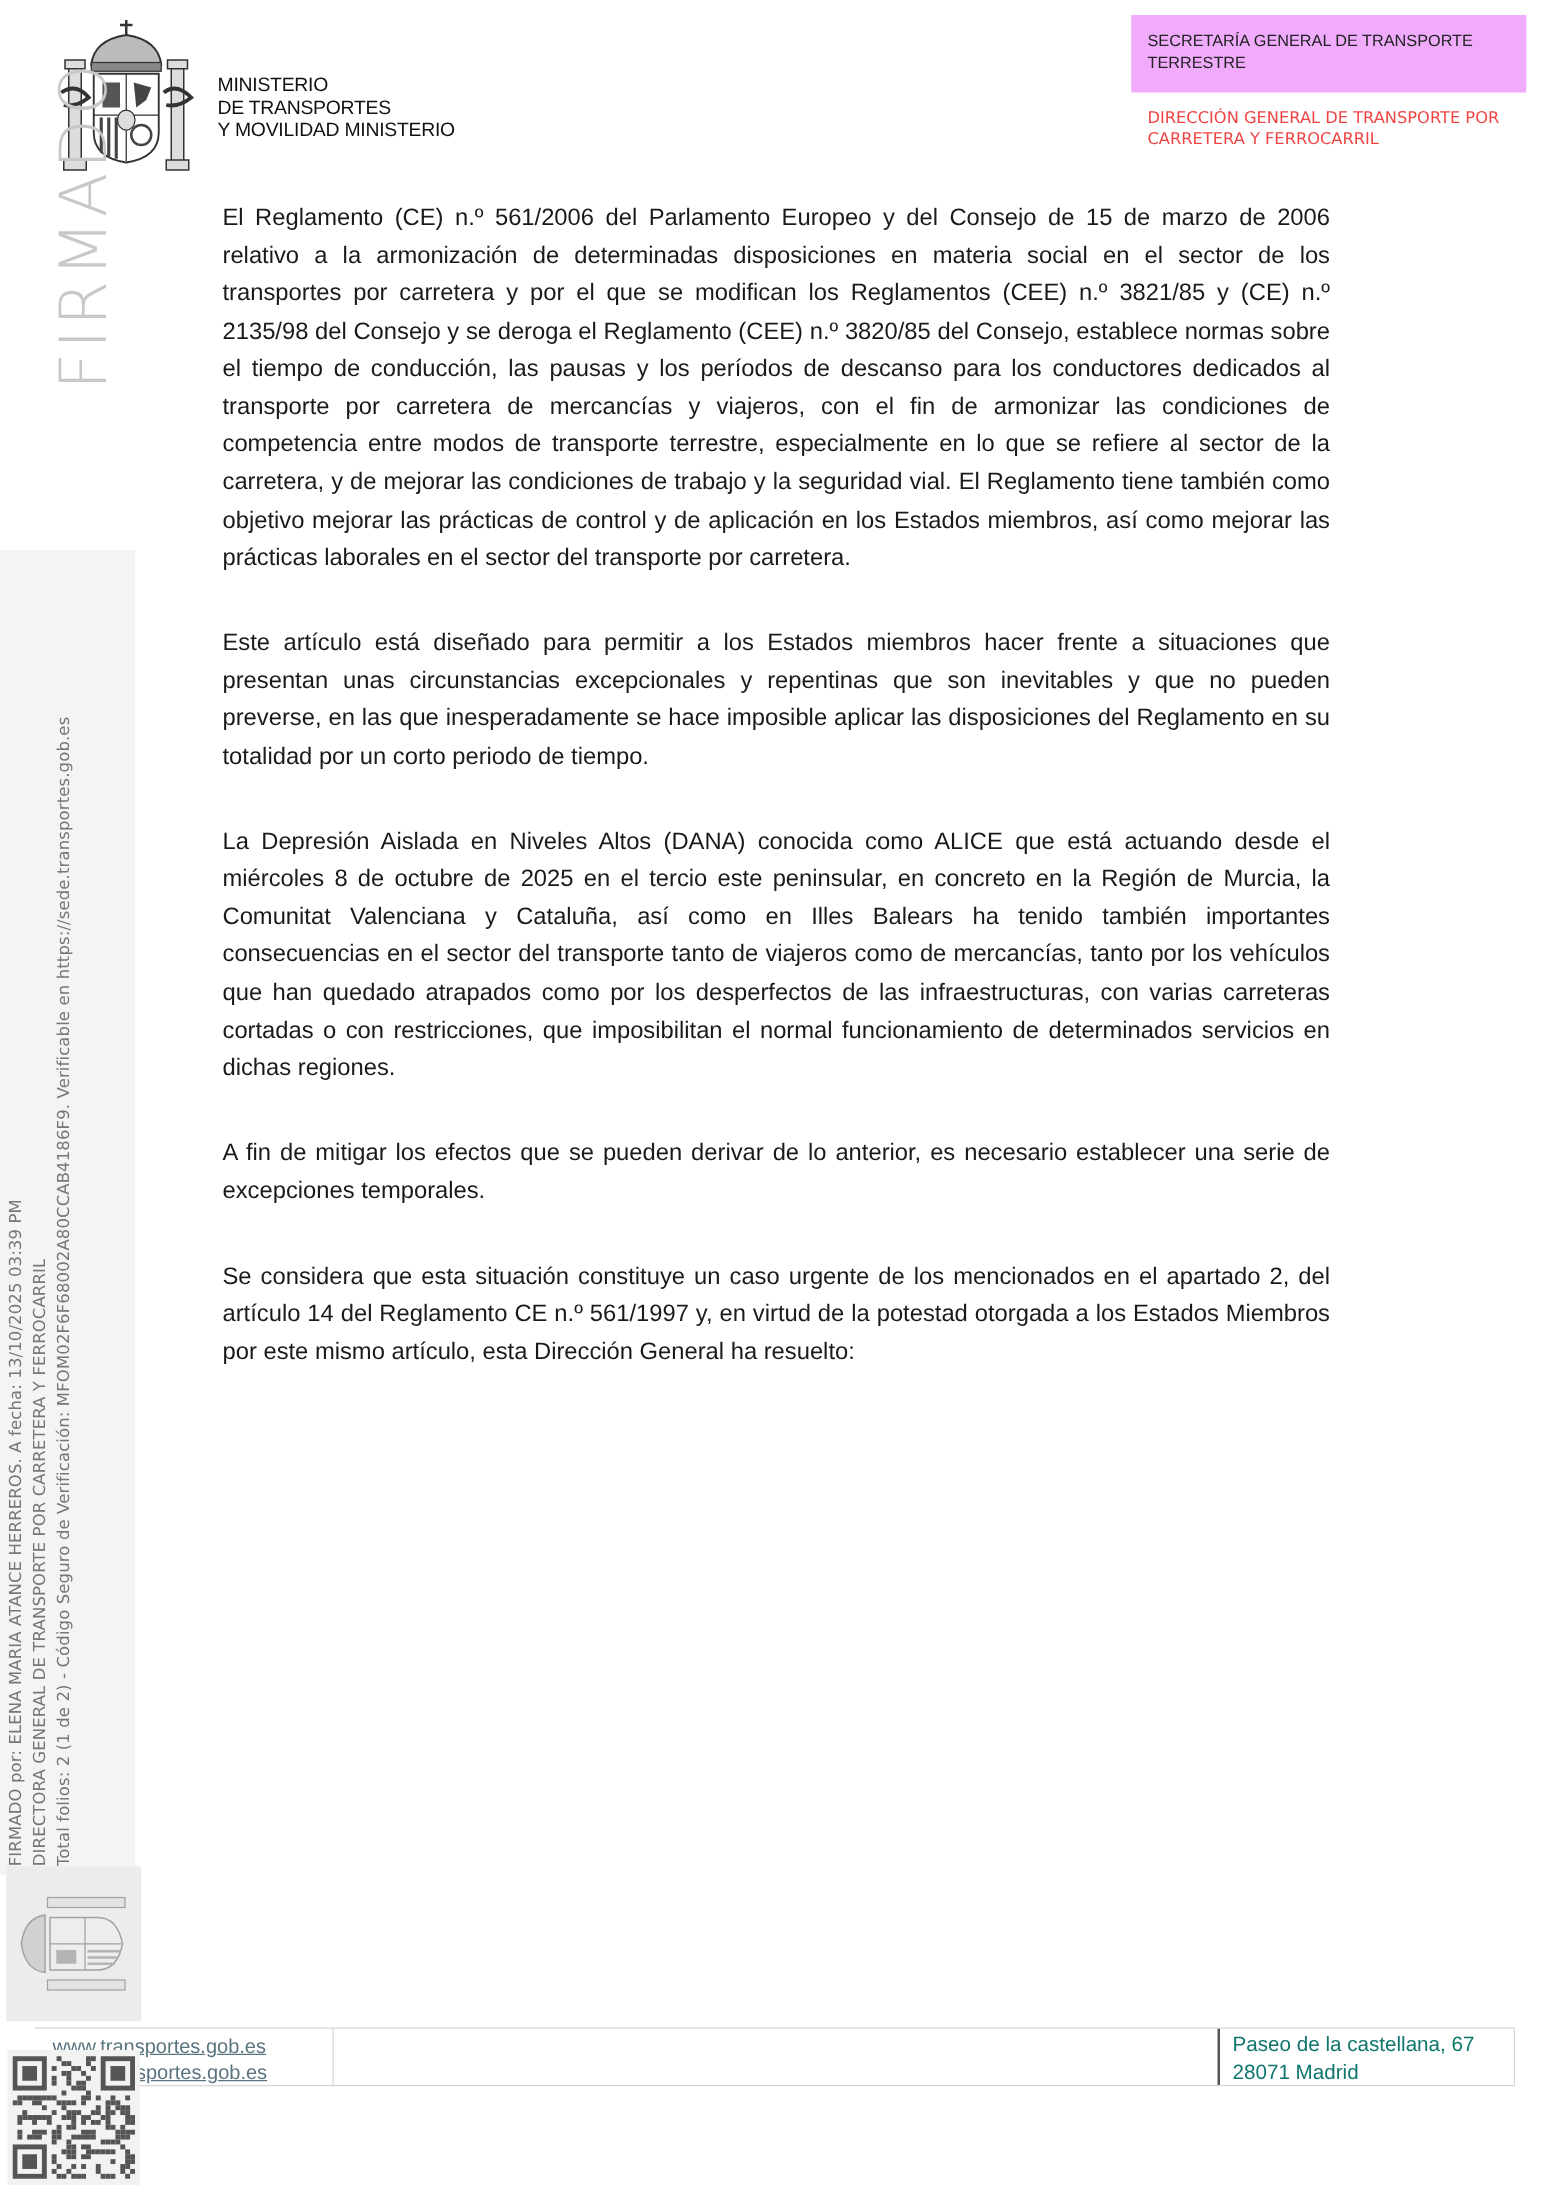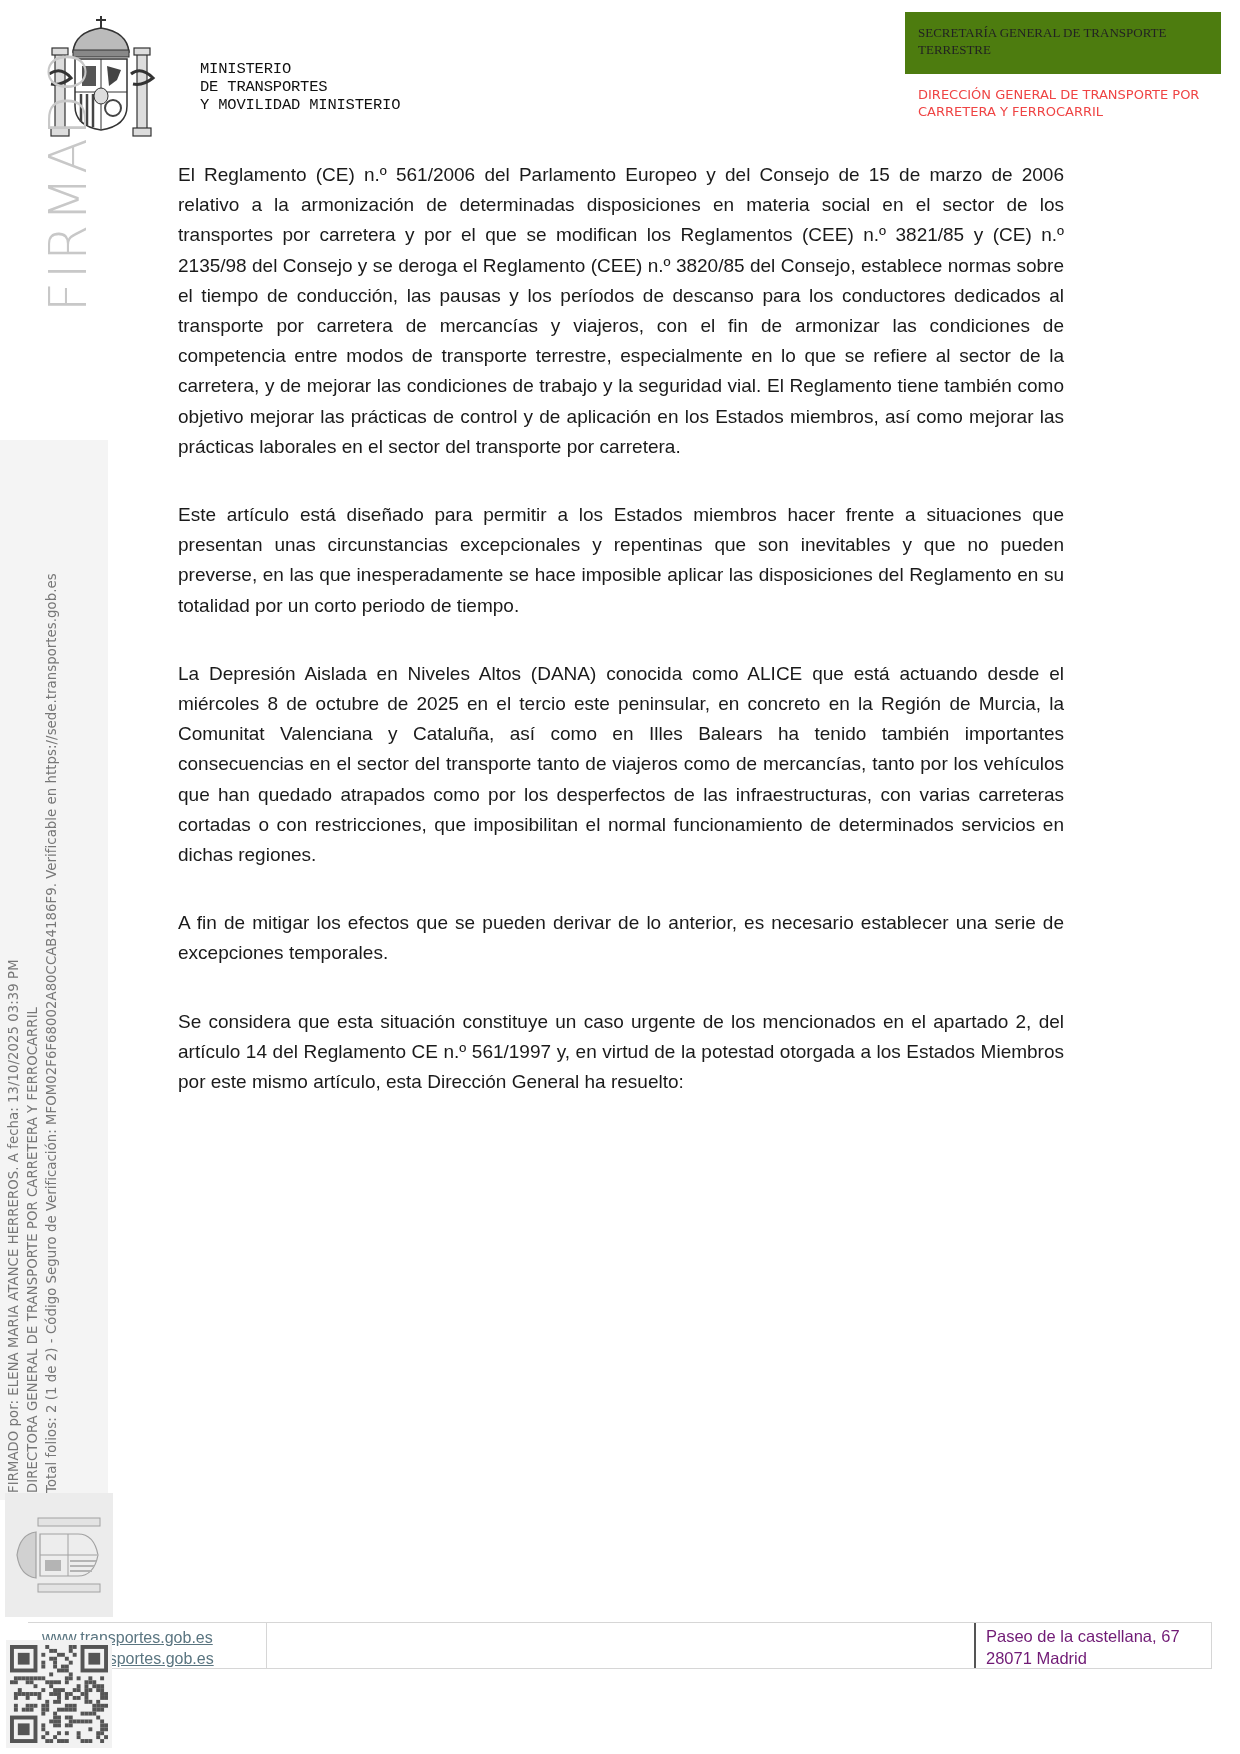--- a/index.html
+++ b/index.html
@@ -1,25 +1,25 @@
 <!DOCTYPE html>
 <html><head>
 <meta charset="utf-8">
 <style>
   html, body { margin: 0; padding: 0; background: #ffffff; }
   body { width: 1240px; height: 1754px; position: relative; overflow: hidden;
          font-family: "Liberation Sans", "DejaVu Sans", sans-serif; color: #1a1a1a; }
 
   
   .crest { position: absolute; left: 45px; top: 14px; width: 112px; height: 128px; }
-  .ministry { position: absolute; left: 200px; top: 60px; font-family: Liberation Mono, monospace;
+  .ministry { position: absolute; left: 174px; top: 60px; font-family: Liberation Sans, sans-serif;
               font-size: 15.5px; line-height: 18px; color: #111; letter-spacing: -0.2px; }
   .ministry div { white-space: nowrap; }
   .org-box { position: absolute; left: 905px; top: 12px; width: 316px; }
-  .org-top { background: #4d7c0f; padding: 12px 12px 12px 13px; font-family: Liberation Serif, serif;
+  .org-top { background: #f0abfc; padding: 12px 12px 12px 13px; font-family: Liberation Sans, sans-serif;
              font-size: 13px; line-height: 17px; color: #222; height: 38px; }
   .org-bottom { padding: 12px 12px 0 13px; font-family: "DejaVu Sans", sans-serif;
                 font-size: 13px; line-height: 17px; color: #ef4444; }
 
   
   .firmado-wm { position: absolute; left: 38px; top: 312px; transform-origin: 0 0; transform: rotate(-90deg);
                 font-family: "DejaVu Sans", sans-serif; font-size: 52px; letter-spacing: 3px;
                 color: #c8c8c8; font-weight: 300; white-space: nowrap; }
 
   
@@ -41,21 +41,21 @@
   .para { font-size: 19px; line-height: 30.2px; text-align: justify; color: #1a1a1a;
           margin: 0 4px 38px 0; }
 
   
   .footer { position: absolute; left: 28px; top: 1622px; width: 1184px; height: 45px;
             border-top: 1.5px solid #d6d6d6; border-bottom: 1.5px solid #d6d6d6; }
   .footer-links { position: absolute; left: 14px; top: 4px; font-size: 16px; line-height: 21px; }
   .footer-links a { display: block; color: #5a7580; text-decoration: underline; }
   .footer-sep1 { position: absolute; left: 238px; top: 0; width: 1px; height: 45px; background: #d6d6d6; }
   .footer-sep2 { position: absolute; left: 946px; top: 0; width: 2px; height: 45px; background: #555; }
-  .footer-address { position: absolute; left: 958px; top: 2px; font-size: 16.5px; line-height: 22px; color: #701a75; }
+  .footer-address { position: absolute; left: 958px; top: 2px; font-size: 16.5px; line-height: 22px; color: #0f766e; }
   .footer-end { position: absolute; right: 0; top: 0; width: 1px; height: 45px; background: #d6d6d6; }
 
   .qr { position: absolute; left: 6px; top: 1640px; width: 106px; height: 108px; background: #f2f2f2; }
   .qr svg { position: absolute; left: 4px; top: 4px; }
 </style>
 </head>
 <body>
 
 <svg class="crest" viewBox="0 0 112 128">
 

